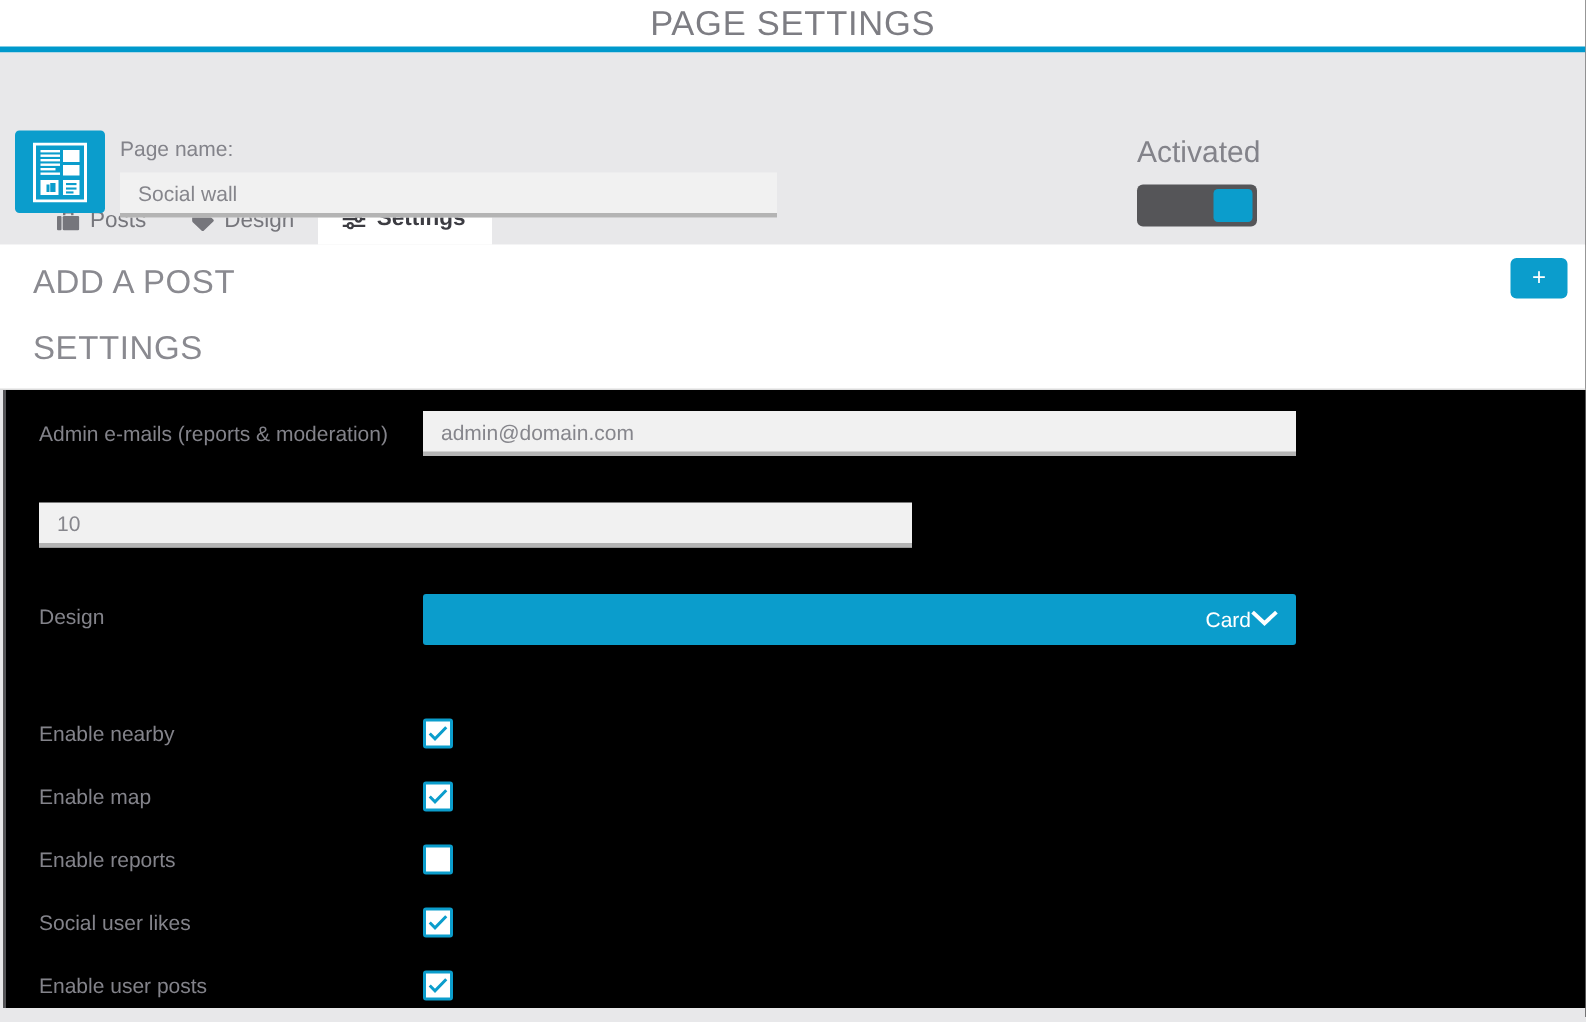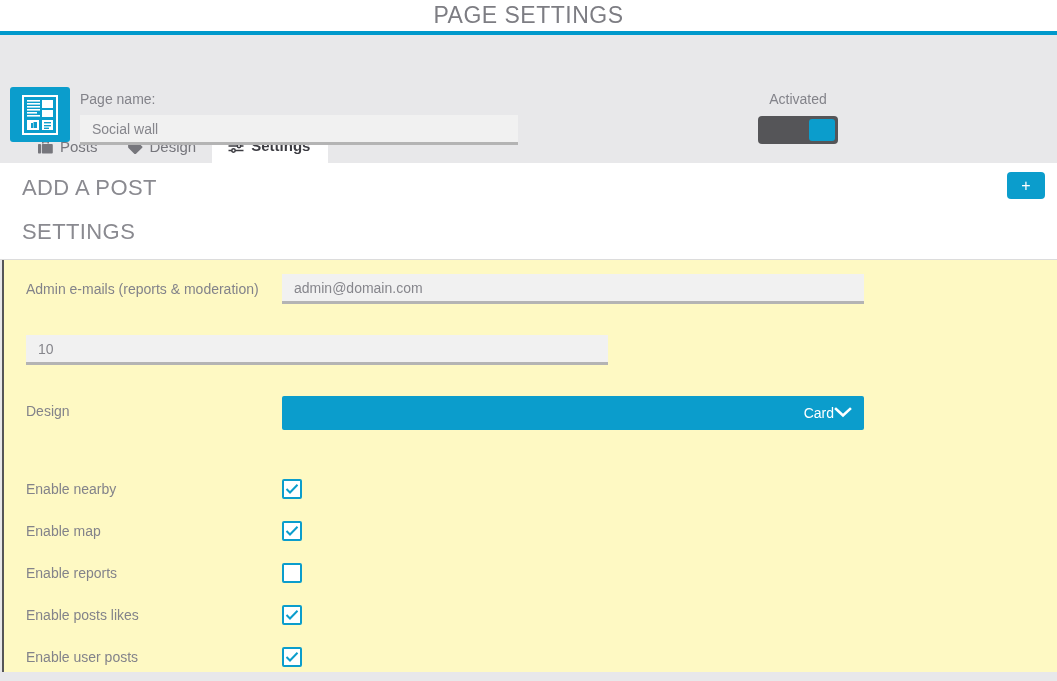--- a/index.html
+++ b/index.html
@@ -80,21 +80,21 @@
   .txtinput::placeholder { color: #9b9ba1; }
 
   .activate-block {
     position: absolute;
     left: 758px;
     top: 56px;
     width: 80px;
     text-align: center;
   }
   .activate-label {
-    font-size: 14px;
+    font-size: 20px;
     color: #83838a;
     margin-bottom: 9px;
     white-space: nowrap;
   }
   .toggle {
     width: 80px;
     height: 28px;
     background: #555558;
     border-radius: 4px;
     position: relative;
@@ -169,21 +169,21 @@
     line-height: 1;
     cursor: pointer;
     display: flex;
     align-items: center;
     justify-content: center;
     font-family: "Liberation Sans", sans-serif;
   }
 
   
   .form {
-    background: #fef9c3;
+    background: #000000;
     border-left: 2px solid #555558;
     margin-left: 2px;
     padding: 14px 0 0 0;
     height: 412px;
     overflow: hidden;
   }
   .row {
     display: flex;
     align-items: flex-start;
     padding: 0 0 0 22px;
@@ -381,21 +381,21 @@
   <div class="row check">
     <div class="lbl">Enable reports</div>
     <div class="ctl">
       <div class="cbox off">
         
       </div>
     </div>
   </div>
 
   <div class="row check">
-    <div class="lbl">Enable posts likes</div>
+    <div class="lbl">Social user likes</div>
     <div class="ctl">
       <div class="cbox">
         <svg width="14" height="12" viewBox="0 0 14 12" fill="none" stroke="#0b9dcc" stroke-width="2">
             <polyline points="1.5,6 5,9.5 12.5,1.8"></polyline>
           </svg>
       </div>
     </div>
   </div>
 
   <div class="row check">

